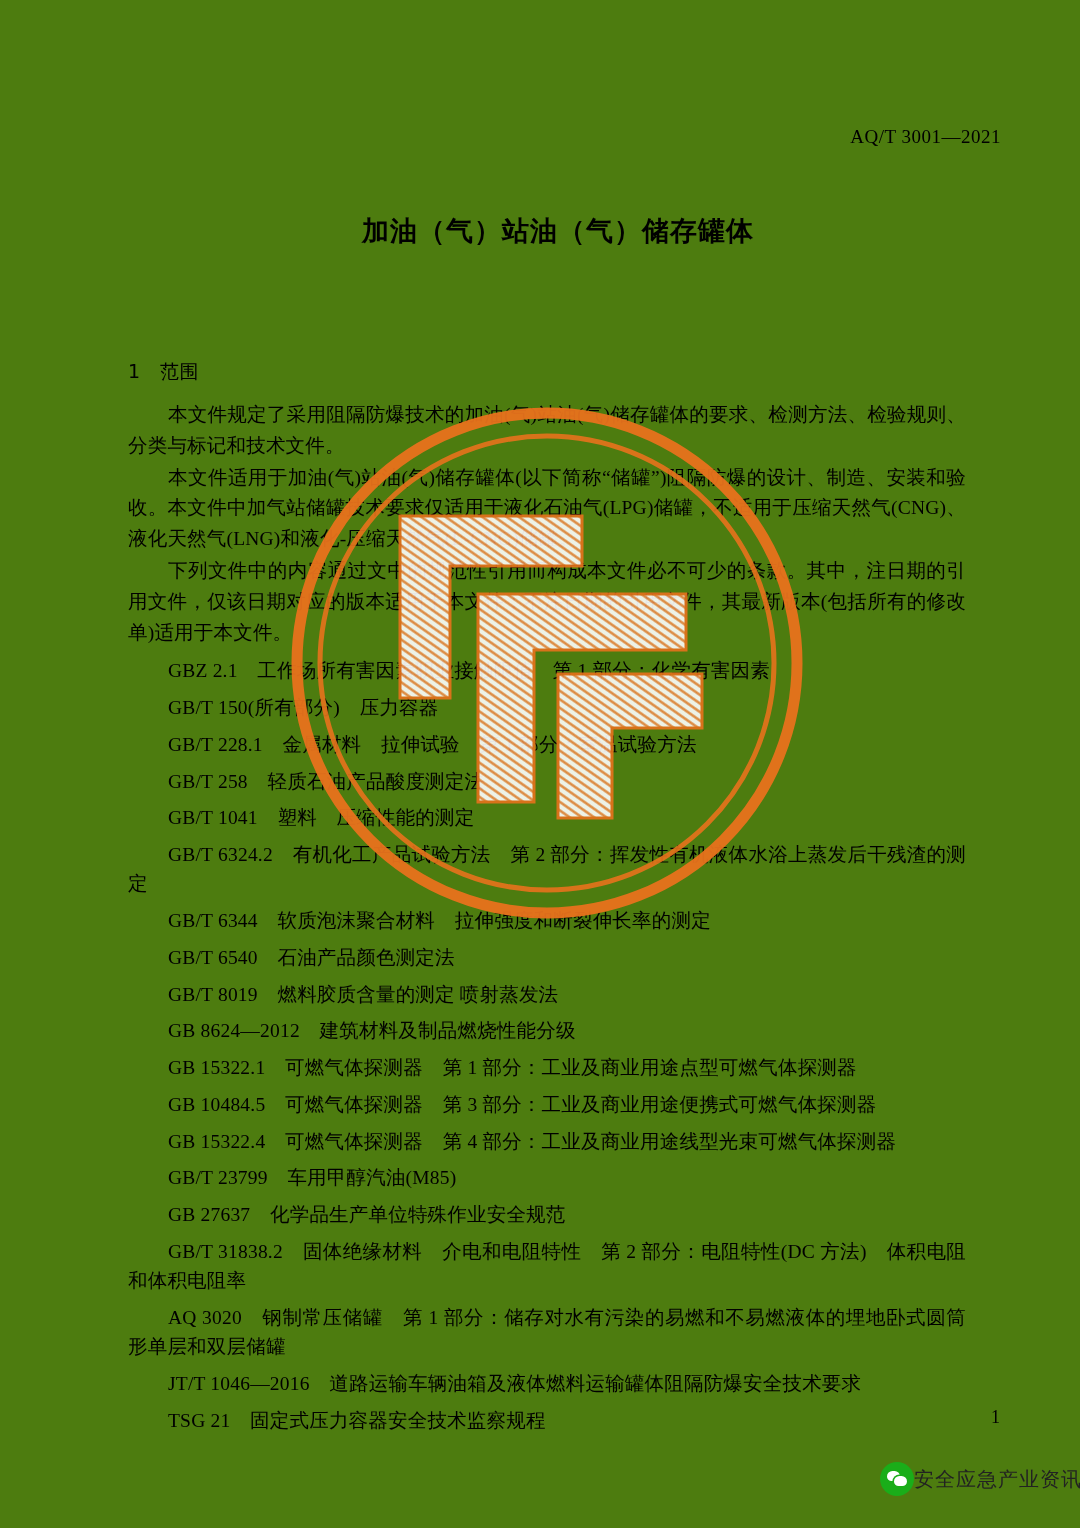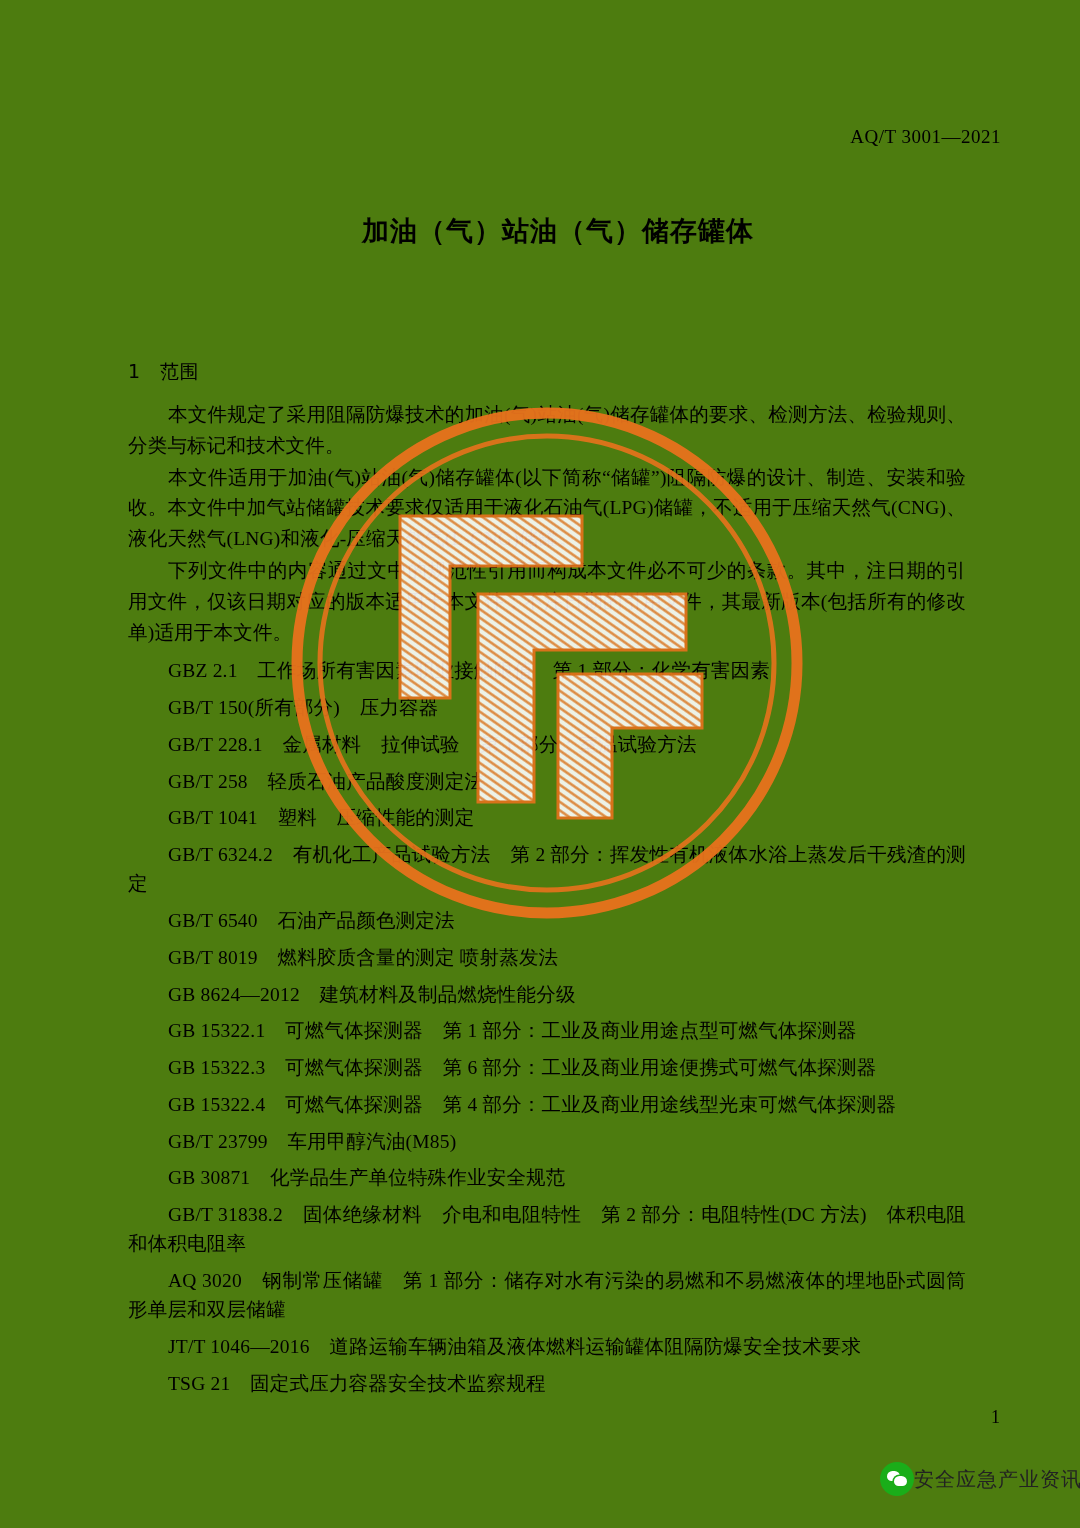--- a/index.html
+++ b/index.html
@@ -160,28 +160,29 @@
 
     <p class="para">下列文件中的内容通过文中的规范性引用而构成本文件必不可少的条款。其中，注日期的引用文件，仅该日期对应的版本适用于本文件；不注日期的引用文件，其最新版本(包括所有的修改单)适用于本文件。</p>
 
     <div class="ref-list">
       <p class="ref-item">GBZ 2.1　工作场所有害因素职业接触限值　第 1 部分：化学有害因素</p>
       <p class="ref-item">GB/T 150(所有部分)　压力容器</p>
       <p class="ref-item">GB/T 228.1　金属材料　拉伸试验　第 1 部分：室温试验方法</p>
       <p class="ref-item">GB/T 258　轻质石油产品酸度测定法</p>
       <p class="ref-item">GB/T 1041　塑料　压缩性能的测定</p>
       <p class="ref-item">GB/T 6324.2　有机化工产品试验方法　第 2 部分：挥发性有机液体水浴上蒸发后干残渣的测定</p>
+      <p class="ref-item">GB/T 6344　软质泡沫聚合材料　拉伸强度和断裂伸长率的测定</p>
       <p class="ref-item">GB/T 6540　石油产品颜色测定法</p>
       <p class="ref-item">GB/T 8019　燃料胶质含量的测定 喷射蒸发法</p>
       <p class="ref-item">GB 8624—2012　建筑材料及制品燃烧性能分级</p>
       <p class="ref-item">GB 15322.1　可燃气体探测器　第 1 部分：工业及商业用途点型可燃气体探测器</p>
-      <p class="ref-item">GB 15322.3　可燃气体探测器　第 6 部分：工业及商业用途便携式可燃气体探测器</p>
+      <p class="ref-item">GB 10484.5　可燃气体探测器　第 3 部分：工业及商业用途便携式可燃气体探测器</p>
       <p class="ref-item">GB 15322.4　可燃气体探测器　第 4 部分：工业及商业用途线型光束可燃气体探测器</p>
       <p class="ref-item">GB/T 23799　车用甲醇汽油(M85)</p>
-      <p class="ref-item">GB 30871　化学品生产单位特殊作业安全规范</p>
+      <p class="ref-item">GB 27637　化学品生产单位特殊作业安全规范</p>
       <p class="ref-item">GB/T 31838.2　固体绝缘材料　介电和电阻特性　第 2 部分：电阻特性(DC 方法)　体积电阻和体积电阻率</p>
       <p class="ref-item">AQ 3020　钢制常压储罐　第 1 部分：储存对水有污染的易燃和不易燃液体的埋地卧式圆筒形单层和双层储罐</p>
       <p class="ref-item">JT/T 1046—2016　道路运输车辆油箱及液体燃料运输罐体阻隔防爆安全技术要求</p>
       <p class="ref-item">TSG 21　固定式压力容器安全技术监察规程</p>
     </div>
   </div>
 
   <div class="page-number">1</div>
 
   <div class="watermark">

